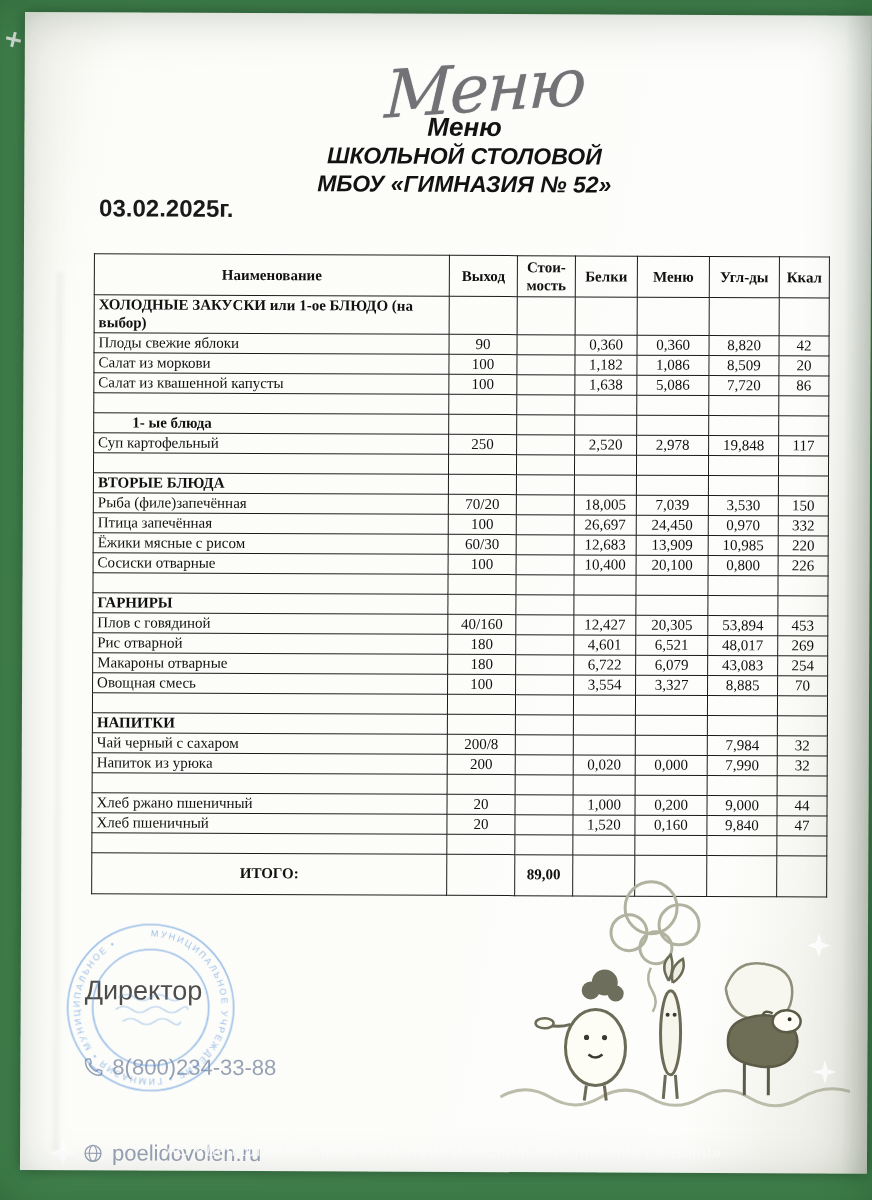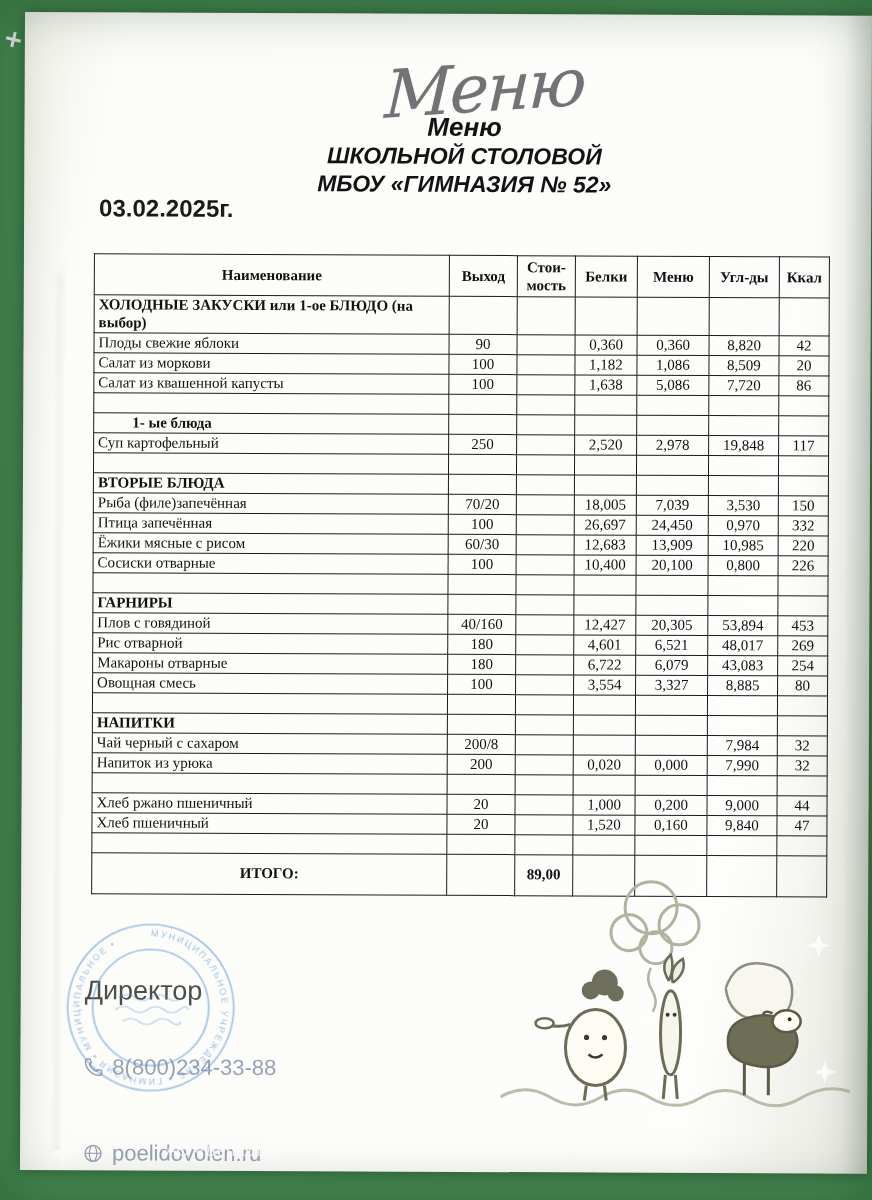--- a/index.html
+++ b/index.html
@@ -298,21 +298,21 @@
             <td class="col-5">43,083</td>
             <td class="col-6">254</td>
           </tr>
           <tr class="row-item">
             <td class="col-0">Овощная смесь</td>
             <td class="col-1">100</td>
             <td class="col-2"></td>
             <td class="col-3">3,554</td>
             <td class="col-4">3,327</td>
             <td class="col-5">8,885</td>
-            <td class="col-6">80</td>
+            <td class="col-6">70</td>
           </tr>
           <tr class="row-empty">
             <td class="col-0"></td>
             <td class="col-1"></td>
             <td class="col-2"></td>
             <td class="col-3"></td>
             <td class="col-4"></td>
             <td class="col-5"></td>
             <td class="col-6"></td>
           </tr>

